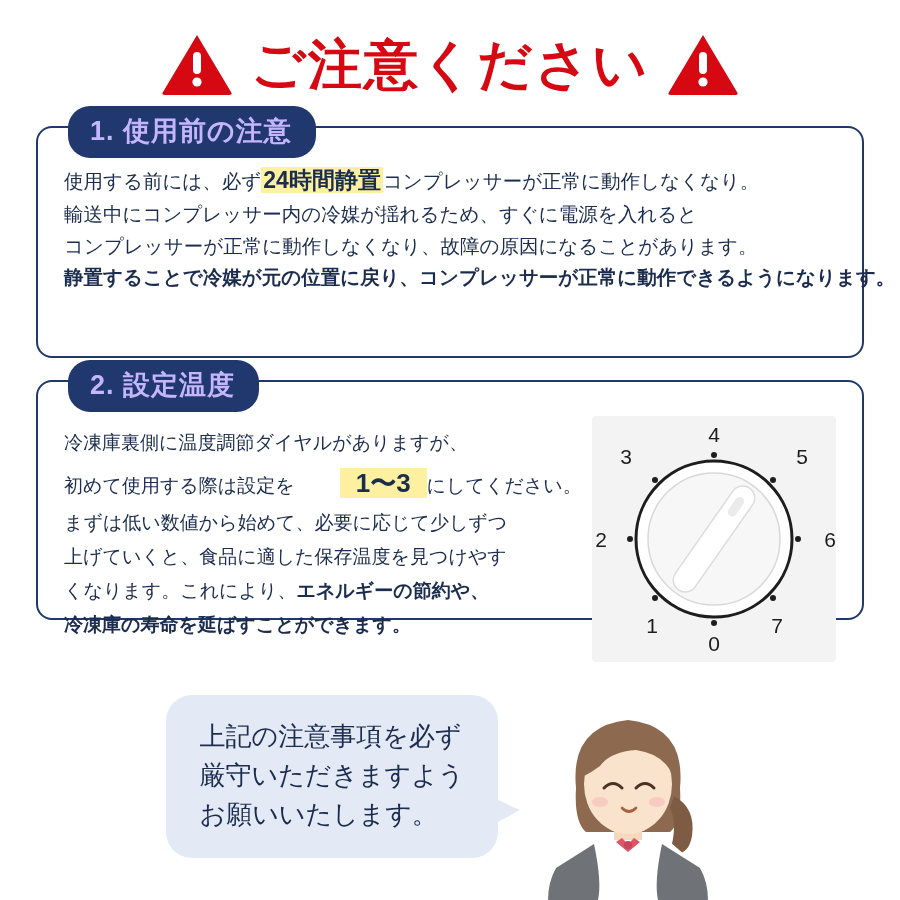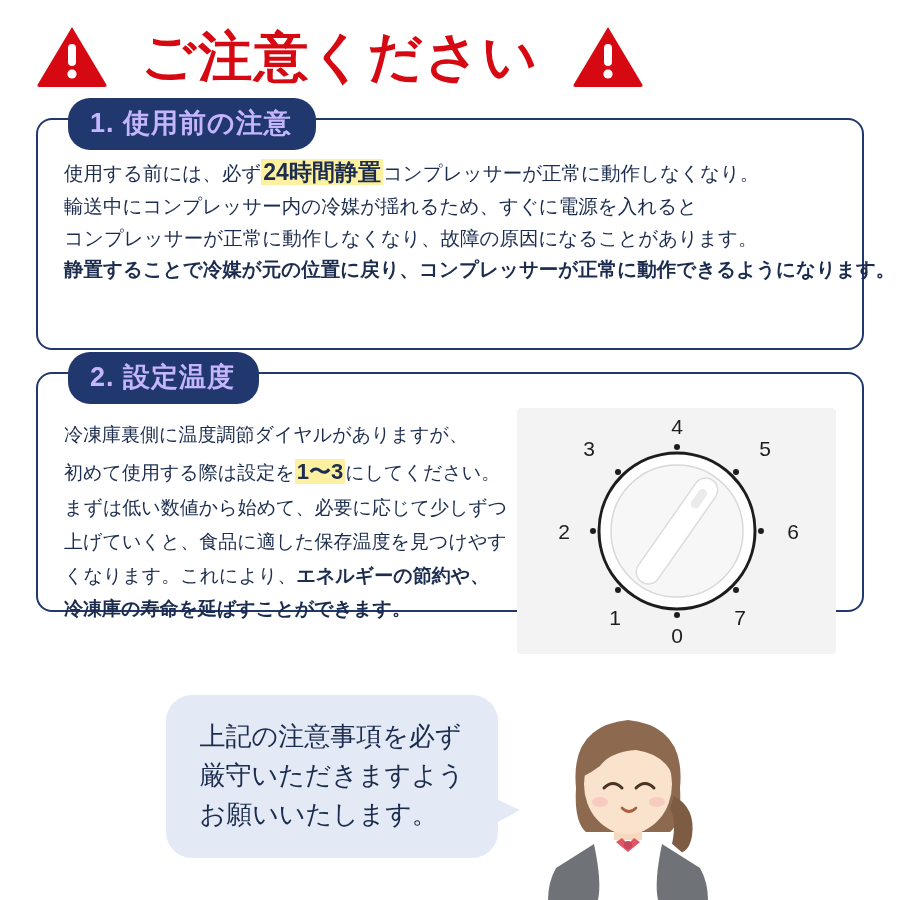--- a/index.html
+++ b/index.html
@@ -8,23 +8,23 @@
     background: #ffffff;
     font-family: "Liberation Sans", sans-serif;
     color: #1a2b4c;
     overflow: hidden;
     position: relative;
   }
   .page { width: 900px; height: 900px; position: relative; padding: 0 36px; }
 
   
   .header {
-    display: flex; align-items: center; justify-content: flex-start;
-    gap: 33px;
-    padding-top: 24px; padding-bottom: 8px;
+    display: flex; align-items: center; justify-content: center;
+    gap: 18px;
+    padding-top: 32px; padding-bottom: 8px;
   }
   .warn-tri { width: 72px; height: 64px; position: relative; display:block; }
   .header-title {
     font-size: 54px;
     font-weight: bold;
     color: #d60812;
     letter-spacing: 2px;
     line-height: 1;
     white-space: nowrap;
   }
@@ -62,22 +62,23 @@
   .bold { font-weight: bold; }
   .hl {
     background: #fdf0a0;
     font-weight: bold;
     font-size: 23px;
     padding: 0 2px;
   }
   .hl-sm {
     background: #fdf0a0;
     font-weight: bold;
-    font-size: 22px;
-    padding: 0 2px;
+    font-size: 26px;
+    padding: 0 16px;
+    margin-left: 45px;
   }
 
   
   .p2-wrap { display: flex; gap: 10px; }
   .p2-text { flex: 0 0 440px; padding-top: 4px; }
   .p2-text .body-line { font-size: 19px; line-height: 1.78; }
   .dial-box {
     flex: 1;
     background: #f3f3f3;
     border-radius: 4px;

